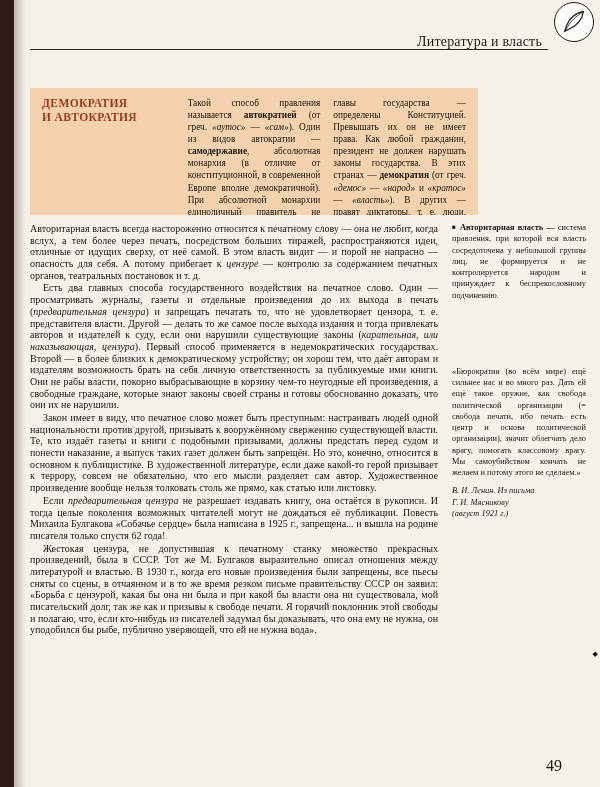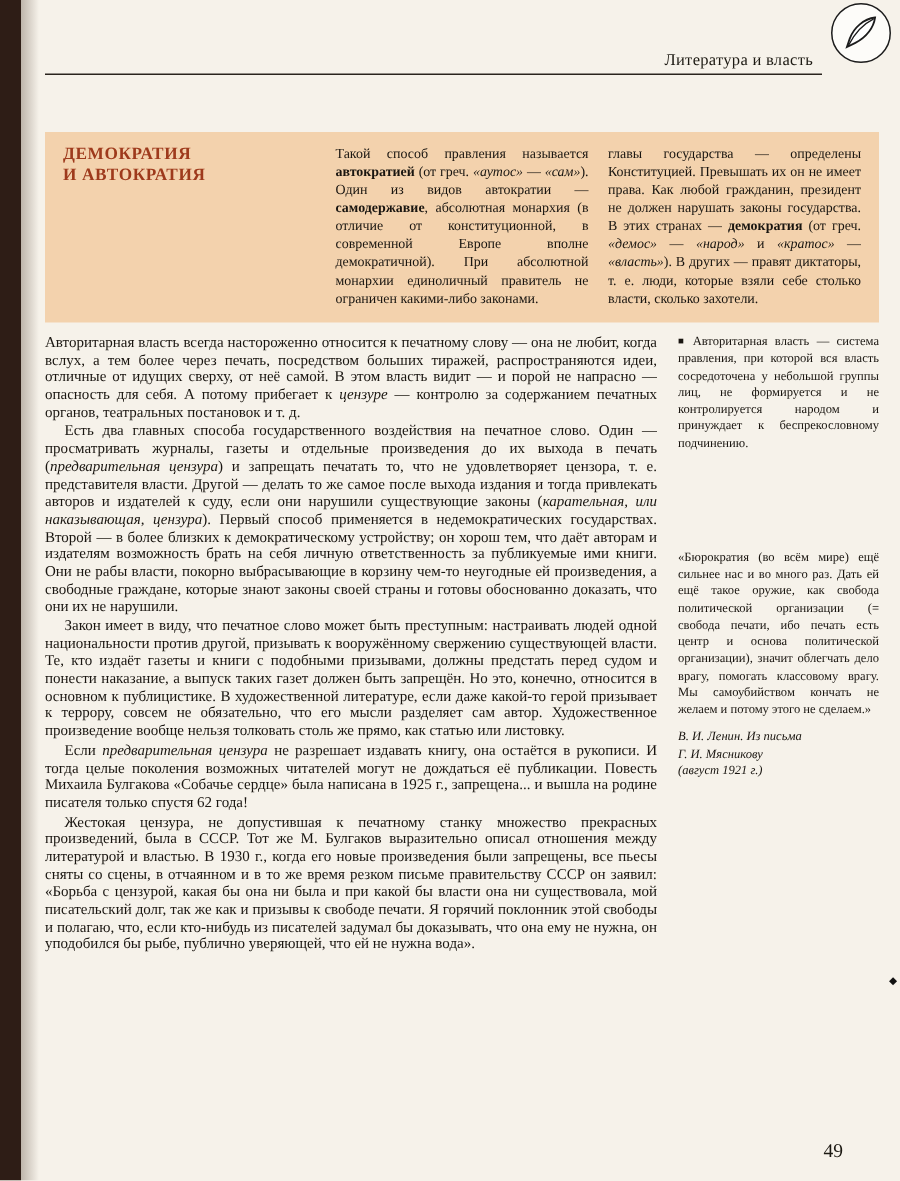--- a/index.html
+++ b/index.html
@@ -8,49 +8,49 @@
     position:relative; overflow:hidden;
     background:#f6f2ea;
     font-family:"Liberation Serif", serif;
     color:#191510;
   }
   .spine-bar { position:absolute; left:0; top:0; width:14px; height:787px; background:#2e1d16; }
   .spine-shadow { position:absolute; left:14px; top:0; width:12px; height:787px;
     background:linear-gradient(90deg, rgba(60,40,25,.30), rgba(60,40,25,0)); }
 
   
-  .running-head { position:absolute; top:34px; right:58px; font-size:11px; letter-spacing:.2px; color:#1c1912; }
+  .running-head { position:absolute; top:34px; right:58px; font-size:14px; letter-spacing:.2px; color:#1c1912; }
   .header-rule { position:absolute; top:49px; left:30px; width:518px; border-top:1.2px solid #2a241e; }
   .quill-badge { position:absolute; top:2px; right:6px; width:40px; height:40px;
     border:1.3px solid #1c1c1c; border-radius:50%; background:#fdfcf9;
     display:flex; align-items:center; justify-content:center; }
 
   
-  .infobox { position:absolute; left:30px; top:88px; width:556px; height:127px;
+  .infobox { position:absolute; left:30px; top:88px; width:448px; height:127px;
     background:#f3d2ad; padding:9px 12px; display:flex; gap:13px; overflow:hidden; }
   .ib-col { flex:1 1 0; font-size:9.3px; line-height:1.3; text-align:justify; }
   .ib-title { font-size:11.5px; line-height:1.2; font-weight:bold; color:#9e3a1c;
     letter-spacing:.4px; margin-bottom:5px; white-space:pre-line; }
 
   
   .body-text { position:absolute; left:30px; top:223px; width:408px; height:536px;
     font-size:10px; line-height:1.17; text-align:justify; overflow:hidden; }
   .body-text p { margin:0 0 1px 0; text-indent:13px; }
   .body-text p.first { text-indent:0; }
 
   
   .sidebar { position:absolute; left:452px; top:222px; width:134px; font-size:8.4px; line-height:1.34; }
   .note { text-align:justify; }
   .note .bullet { font-size:6.5px; vertical-align:1.5px; margin-right:3px; }
-  .note .term { font-weight:normal;margin-top:43px; }
+  .note .term { font-weight:bold;margin-top:43px; }
   .quote { margin-top:65px; text-align:justify; }
   .attribution { margin-top:7px; font-style:italic; white-space:pre-line; }
 
   .margin-marker { position:absolute; right:2px; top:650px; font-size:7px; color:#111; }
-  .page-number { position:absolute; right:38px; bottom:12px; font-size:13px; color:#1c1912; }
+  .page-number { position:absolute; right:38px; bottom:12px; font-size:16px; color:#1c1912; }
 </style>
 </head>
 <body>
 
 <div class="spine-bar"></div>
 <div class="spine-shadow"></div>
 
 <span class="running-head">Литература и власть</span>
 <div class="header-rule"></div>
 <div class="quill-badge">

